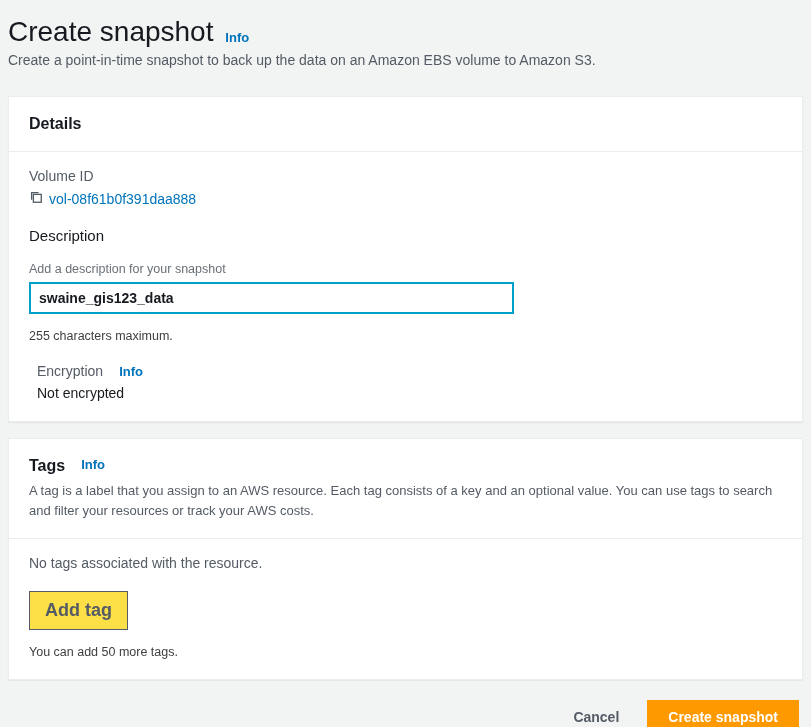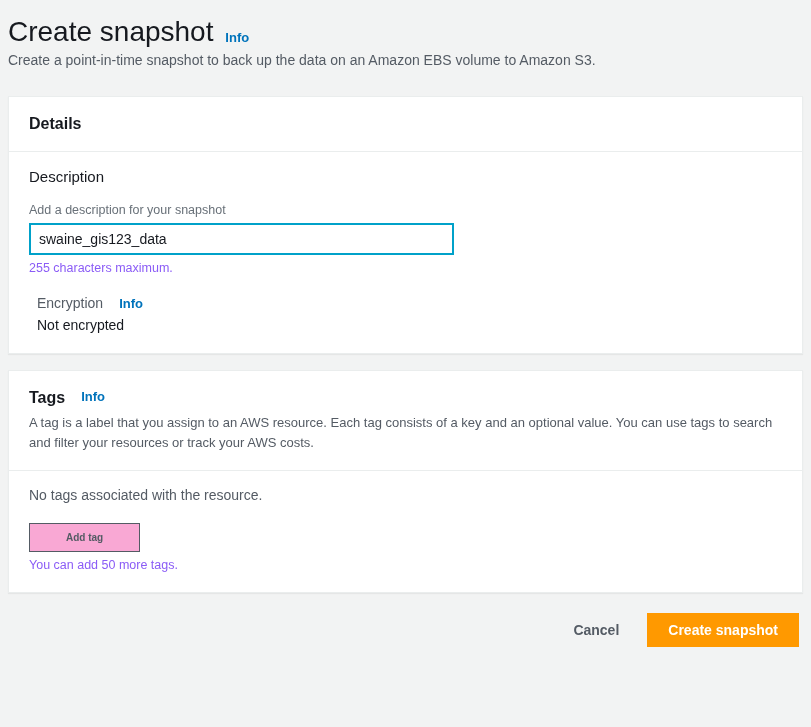--- a/index.html
+++ b/index.html
@@ -66,56 +66,57 @@
       font-size: 15px;
       font-weight: 400;
       margin-bottom: 18px;
     }
     .field-hint {
       color: #687078;
       font-size: 12.5px;
       margin-bottom: 6px;
     }
     .field-help {
-      color: #8b5cf6;
+      color: #404040;
       font-size: 12.5px;
-      margin-top: 6px;
+      margin-top: 15px;
     }
     .link-value {
       color: #0073bb;
       font-size: 14px;
       cursor: pointer;
     }
     .copy-icon {
       display: inline-block;
       vertical-align: middle;
       margin-right: 6px;
       cursor: pointer;
       color: #545b64;
     }
     .vol-row { display: flex; align-items: center; margin-top: 4px; }
     input[type="text"].desc-input {
-      width: 425px;
+      width: 485px;
       padding: 6px 8px;
       border: 2px solid #00a1c9;
       font-size: 14px;
       font-family: inherit;
       color: #16191f;
       outline: none;
+      font-weight: bold;
     }
     .encryption-row { display: flex; align-items: baseline; gap: 8px; }
     .encryption-label { color: #545b64; font-size: 14px; }
     .encryption-value { color: #16191f; font-size: 14px; margin-top: 6px; }
     .no-tags-text { color: #545b64; font-size: 14px; margin-bottom: 20px; }
     .btn {
       display: inline-block;
-      padding: 8px 36px;
-      font-size: 10px;
-      font-weight: 700;
-      background: #f9a8d4;
+      padding: 8px 15px;
+      font-size: 18px;
+      font-weight: 700;
+      background: #fde047;
       border: 1px solid #545b64;
       color: #545b64;
       cursor: pointer;
       font-family: inherit;
     }
     .footer-actions {
       display: flex;
       justify-content: flex-end;
       gap: 16px;
       margin-top: 20px;
@@ -150,20 +151,32 @@
   <span class="info-link">Info</span>
   <p class="page-subtitle">Create a point-in-time snapshot to back up the data on an Amazon EBS volume to Amazon S3.</p>
 </div>
 
 <div class="panel">
   <div class="panel-header">
     <h2 class="panel-title">Details</h2>
   </div>
   <div class="panel-body">
 
+    <div class="field-block">
+      <div class="field-label">Volume ID</div>
+      <div class="vol-row">
+        <span class="copy-icon">
+          <svg width="14" height="14" viewBox="0 0 16 16" fill="none" stroke="currentColor" stroke-width="1.5">
+            <rect x="5" y="5" width="9" height="9"></rect>
+            <path d="M3 11 V3 H11"></path>
+          </svg>
+        </span>
+        <span class="link-value">vol-08f61b0f391daa888</span>
+      </div>
+    </div>
 
     <div class="field-block">
       <div class="field-label-strong">Description</div>
       <div class="field-hint">Add a description for your snapshot</div>
       <input type="text" class="desc-input" value="swaine_gis123_data" style="">
       <div class="field-help">255 characters maximum.</div>
     </div>
 
     <div class="field-block">
       <div class="encryption-row">

